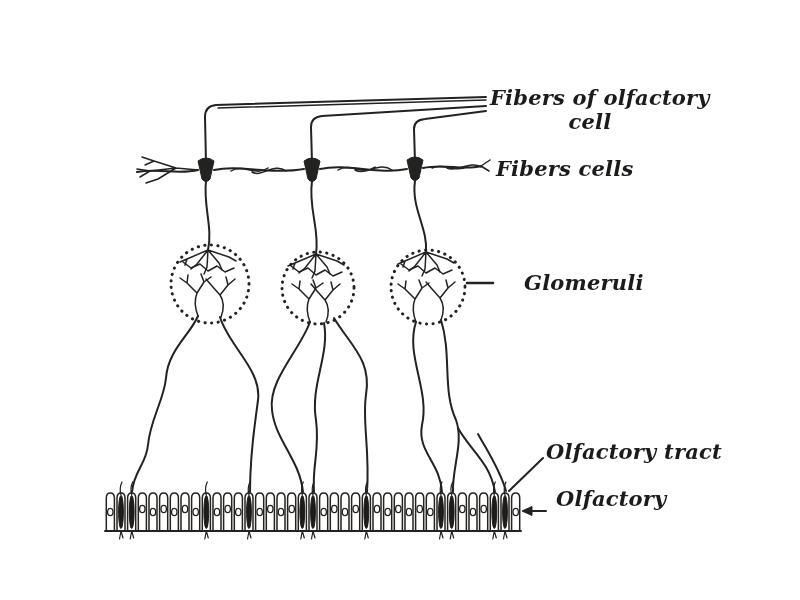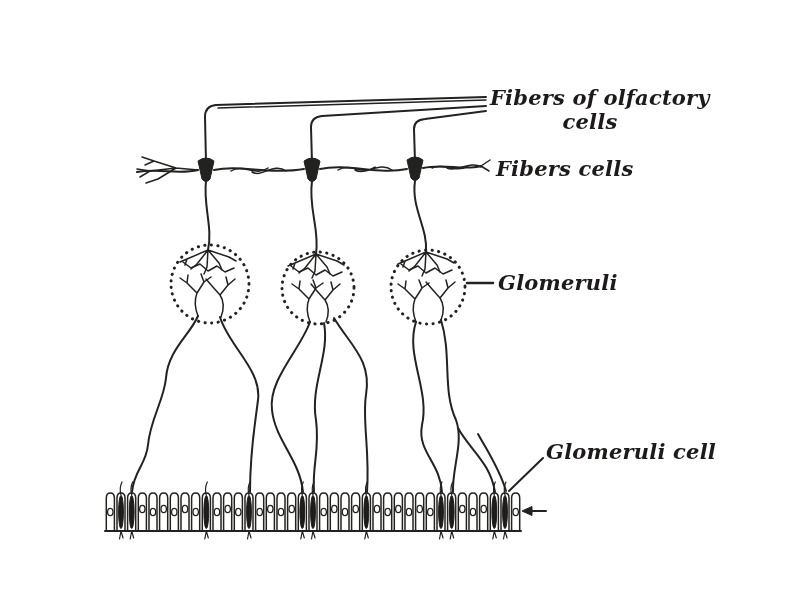--- a/index.html
+++ b/index.html
@@ -197,24 +197,25 @@
     <g>
       <path class="ink heavy" d="M467,283 L493,283"></path>
       <path class="ink" d="M543,458 L509,491"></path>
       <path class="ink" d="M546,511 L529,511"></path>
       <path class="fillink" d="M522,511 L532,506.5 L532,515.5 Z"></path>
     </g>
   </svg>
 
   <div class="lbl center" style="left:490px;top:86px;width:200px;">
     <span class="block">Fibers of olfactory</span>
-    <span class="block">cells</span>
+    <span class="block">cell</span>
   </div>
 
   <div class="lbl" style="left:496px;top:157px;">Fibers cells</div>
 
-  <div class="lbl" style="left:498px;top:271px;">Glomeruli</div>
-
-  <div class="lbl" style="left:546px;top:440px;">Glomeruli cell</div>
+  <div class="lbl" style="left:524px;top:271px;">Glomeruli</div>
+
+  <div class="lbl" style="left:546px;top:440px;">Olfactory tract</div>
 
   <div class="lbl" style="left:556px;top:487px;line-height:23px;">
+    <span class="block">Olfactory</span>
   </div>
 </div>
 
 </body></html>

